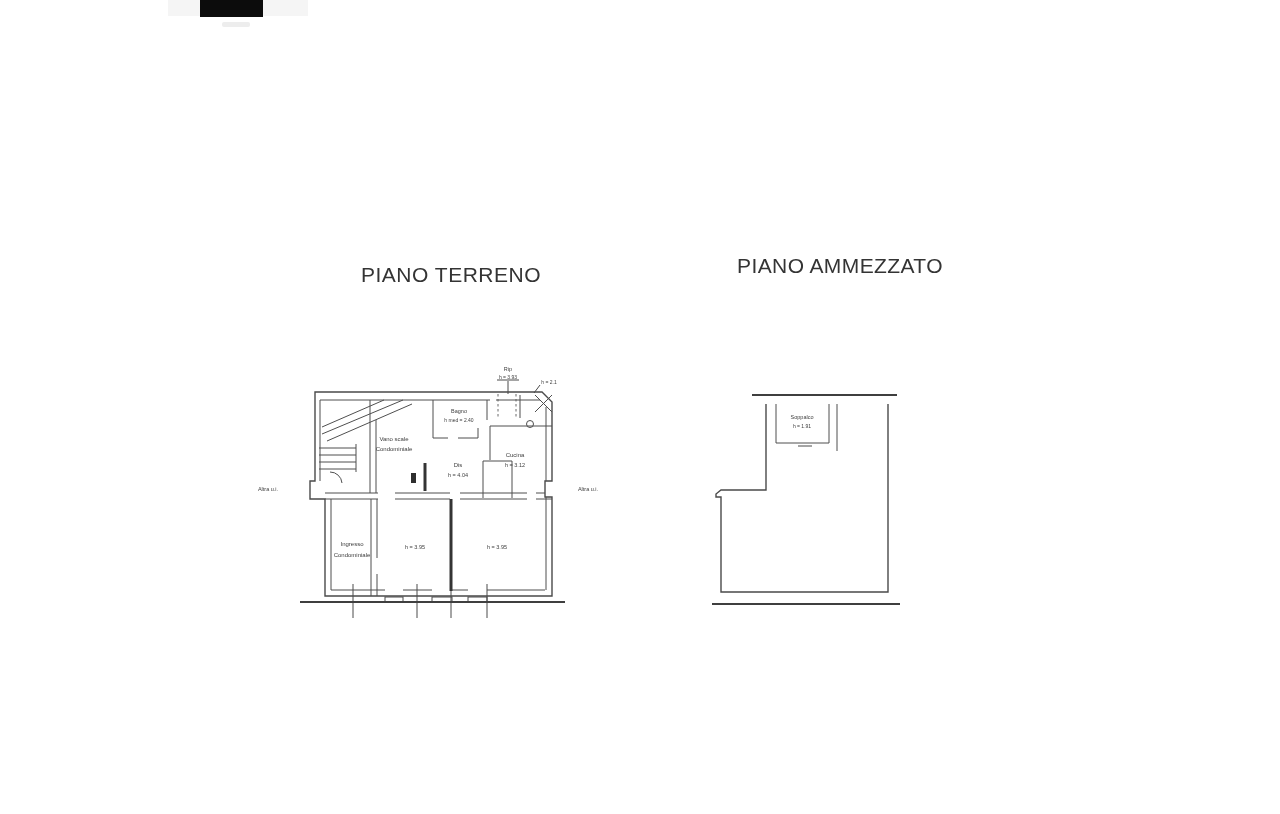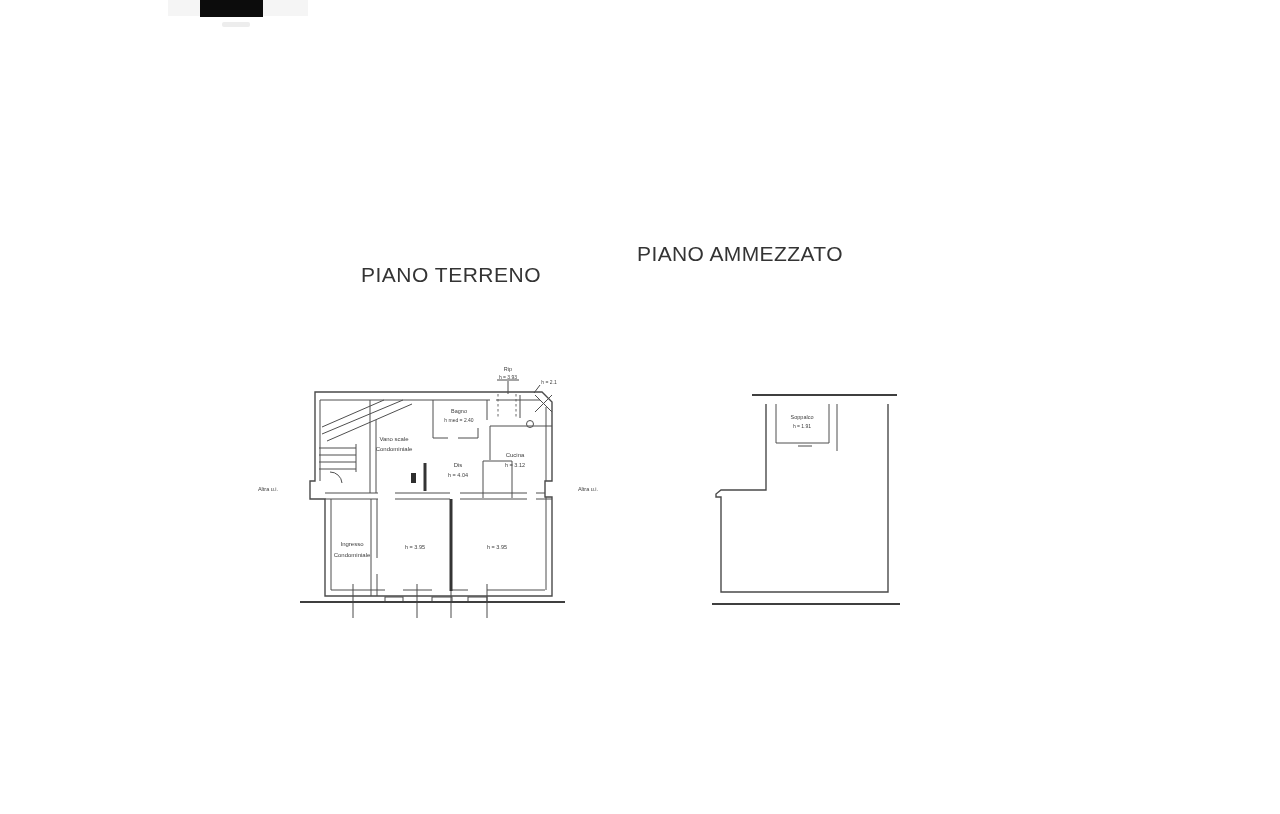--- a/index.html
+++ b/index.html
@@ -19,22 +19,22 @@
   .artifact-smudge{
     position:absolute;left:222px;top:22px;width:28px;height:5px;
     background:#ededed;border-radius:2px;
   }
   .title-left{
     position:absolute;left:326px;top:263px;width:250px;
     text-align:center;font-size:21px;letter-spacing:0.5px;
     color:#343434;white-space:nowrap;
   }
   .title-right{
-    position:absolute;left:637px;top:241px;width:406px;
-    text-align:left;font-size:21px;letter-spacing:0.4px;
+    position:absolute;left:637px;top:253px;width:406px;
+    text-align:center;font-size:21px;letter-spacing:0.4px;
     color:#343434;line-height:26px;
   }
   .title-right div{white-space:nowrap;}
   svg{position:absolute;}
   #plan-left{left:255px;top:360px;}
   #plan-right{left:705px;top:388px;}
   svg text{
     font-family:"Liberation Sans", sans-serif;
     fill:#3d3d3d;text-anchor:middle;
   }

